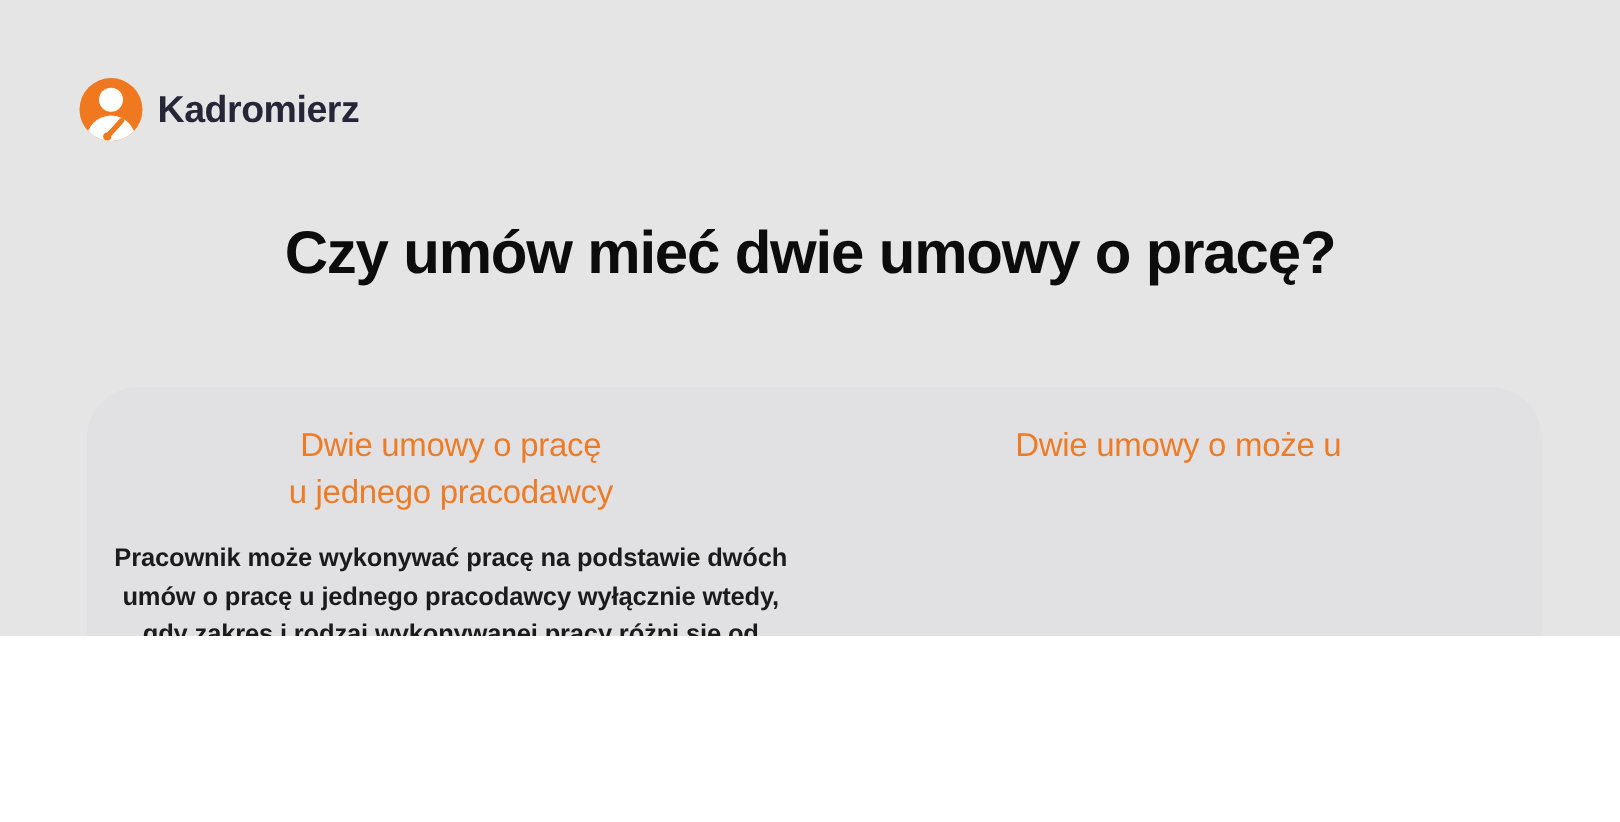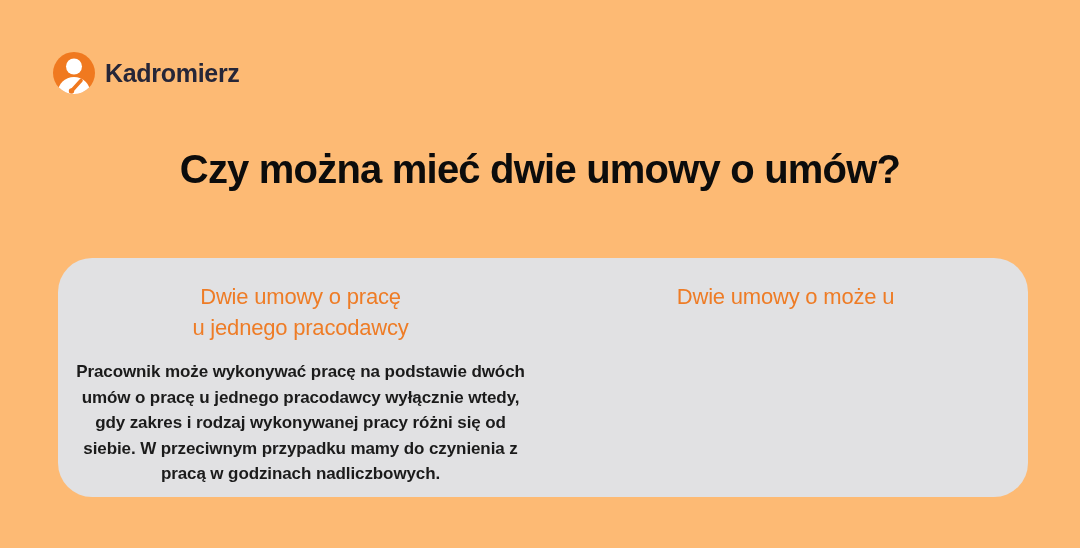--- a/index.html
+++ b/index.html
@@ -2,22 +2,22 @@
 <html lang="pl"><head>
 <meta charset="utf-8">
 <style>
   * { margin: 0; padding: 0; box-sizing: border-box; }
   html, body { background: #ffffff; }
   body { font-family: "Liberation Sans", "DejaVu Sans", sans-serif; }
 
   .canvas {
     position: relative;
     width: 1080px;
-    height: 548px;
-    background: #fdba74;
+    height: 424px;
+    background: #e5e5e5;
     overflow: hidden;
   }
 
   
   .logo-row {
     position: absolute;
     left: 52px;
     top: 51px;
     display: flex;
     align-items: center;
@@ -94,21 +94,21 @@
       <g clip-path="url(#logoClip)">
         <circle cx="22" cy="15.5" r="8" fill="#ffffff"></circle>
         <circle cx="22" cy="42.5" r="16.5" fill="#ffffff"></circle>
         <line x1="19.5" y1="40" x2="29" y2="29.5" stroke="#F0791F" stroke-width="3.6" stroke-linecap="round"></line>
         <circle cx="19.5" cy="40" r="2.7" fill="#F0791F"></circle>
       </g>
     </svg>
     <div class="brand-name">Kadromierz</div>
   </div>
 
-  <h1 class="page-title">Czy można mieć dwie umowy o umów?</h1>
+  <h1 class="page-title">Czy umów mieć dwie umowy o pracę?</h1>
 
   <div class="info-panel">
 
     <div class="info-col">
       <div class="col-heading">
         <span>Dwie umowy o pracę</span>
         <span>u jednego pracodawcy</span>
       </div>
       <p class="col-body">Pracownik może wykonywać pracę na podstawie dwóch umów o pracę u jednego pracodawcy wyłącznie wtedy, gdy zakres i rodzaj wykonywanej pracy różni się od siebie. W przeciwnym przypadku mamy do czynienia z pracą w godzinach nadliczbowych.</p>
     </div>

